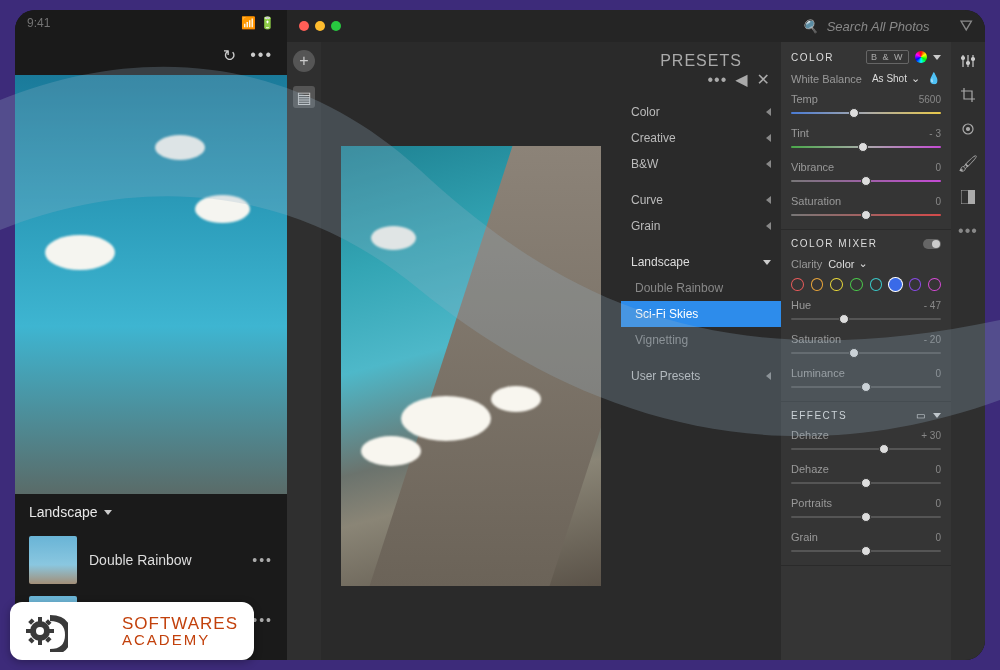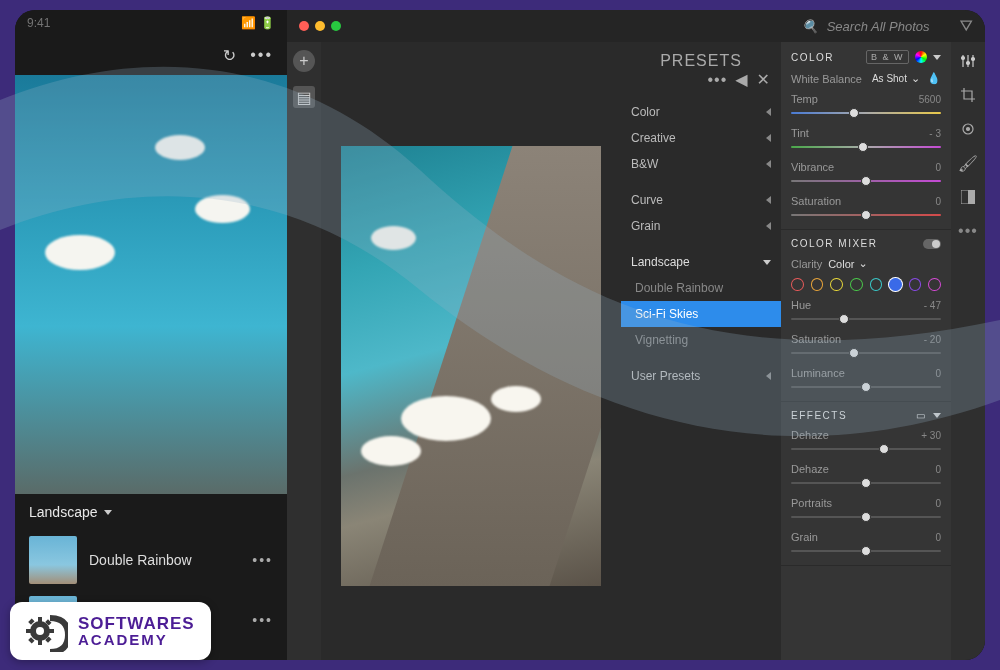--- a/index.html
+++ b/index.html
@@ -78,21 +78,21 @@
 .tri { width: 0; height: 0; border-top: 4px solid transparent; border-bottom: 4px solid transparent; border-right: 5px solid #888; }
 .tri.down { border: none; border-left: 4px solid transparent; border-right: 4px solid transparent; border-top: 5px solid #ccc; }
 
 
 .wave { position: absolute; pointer-events: none; inset: 0; }
 .wave svg { width: 100%; height: 100%; }
 
 
 .logo { position: absolute; left: 10px; bottom: 10px; background: #fff; border-radius: 12px; padding: 8px 16px; display: flex; align-items: center; gap: 10px; box-shadow: 0 2px 8px rgba(0,0,0,.3); }
 .logo-gear { width: 42px; height: 42px; position: relative; }
-.logo-text { font-family: Georgia, serif; font-weight: bold; line-height: 1; color: #4c1d95; }
+.logo-text { font-family: Georgia, serif; font-weight: normal; line-height: 1; color: #c2410c; margin-left: 44px; }
 .logo-text div:first-child { font-size: 17px; letter-spacing: 1px; }
 .logo-text div:last-child { font-size: 15px; letter-spacing: 2px; }
 </style>
 </head>
 <body>
 
 <div class="frame">
 
   <div class="mobile">
     <div class="mobile-status">

